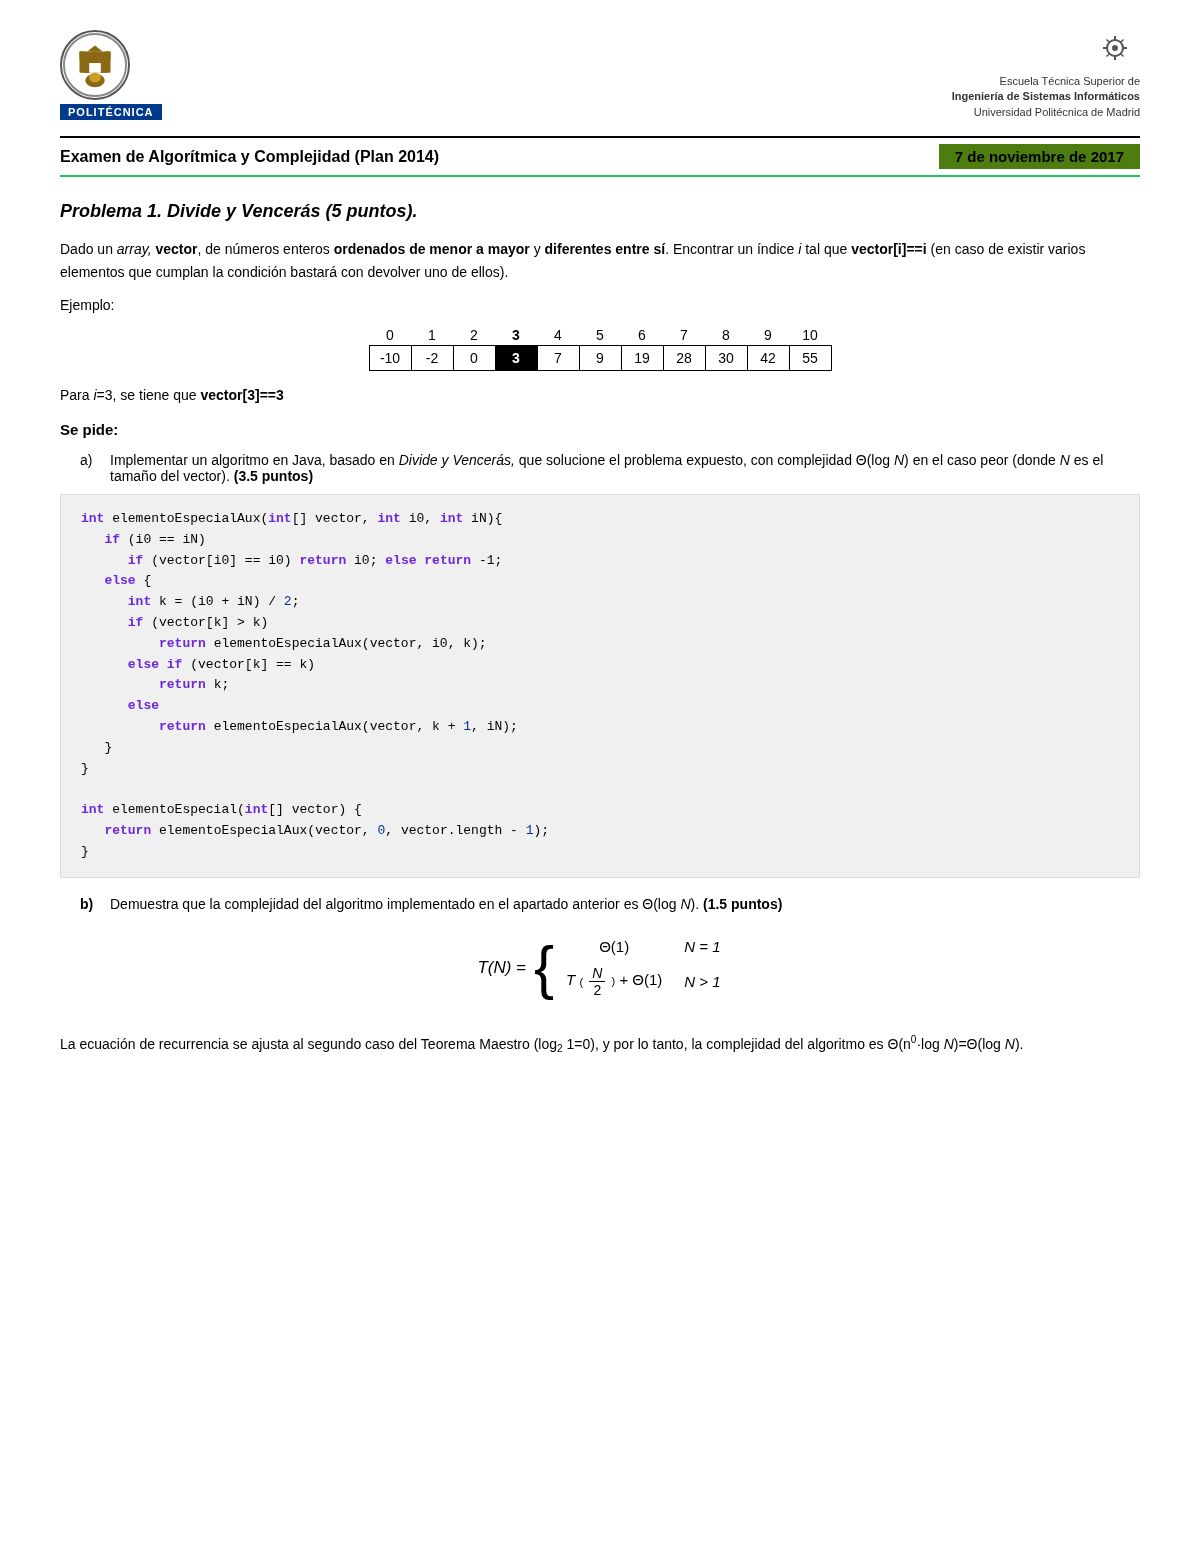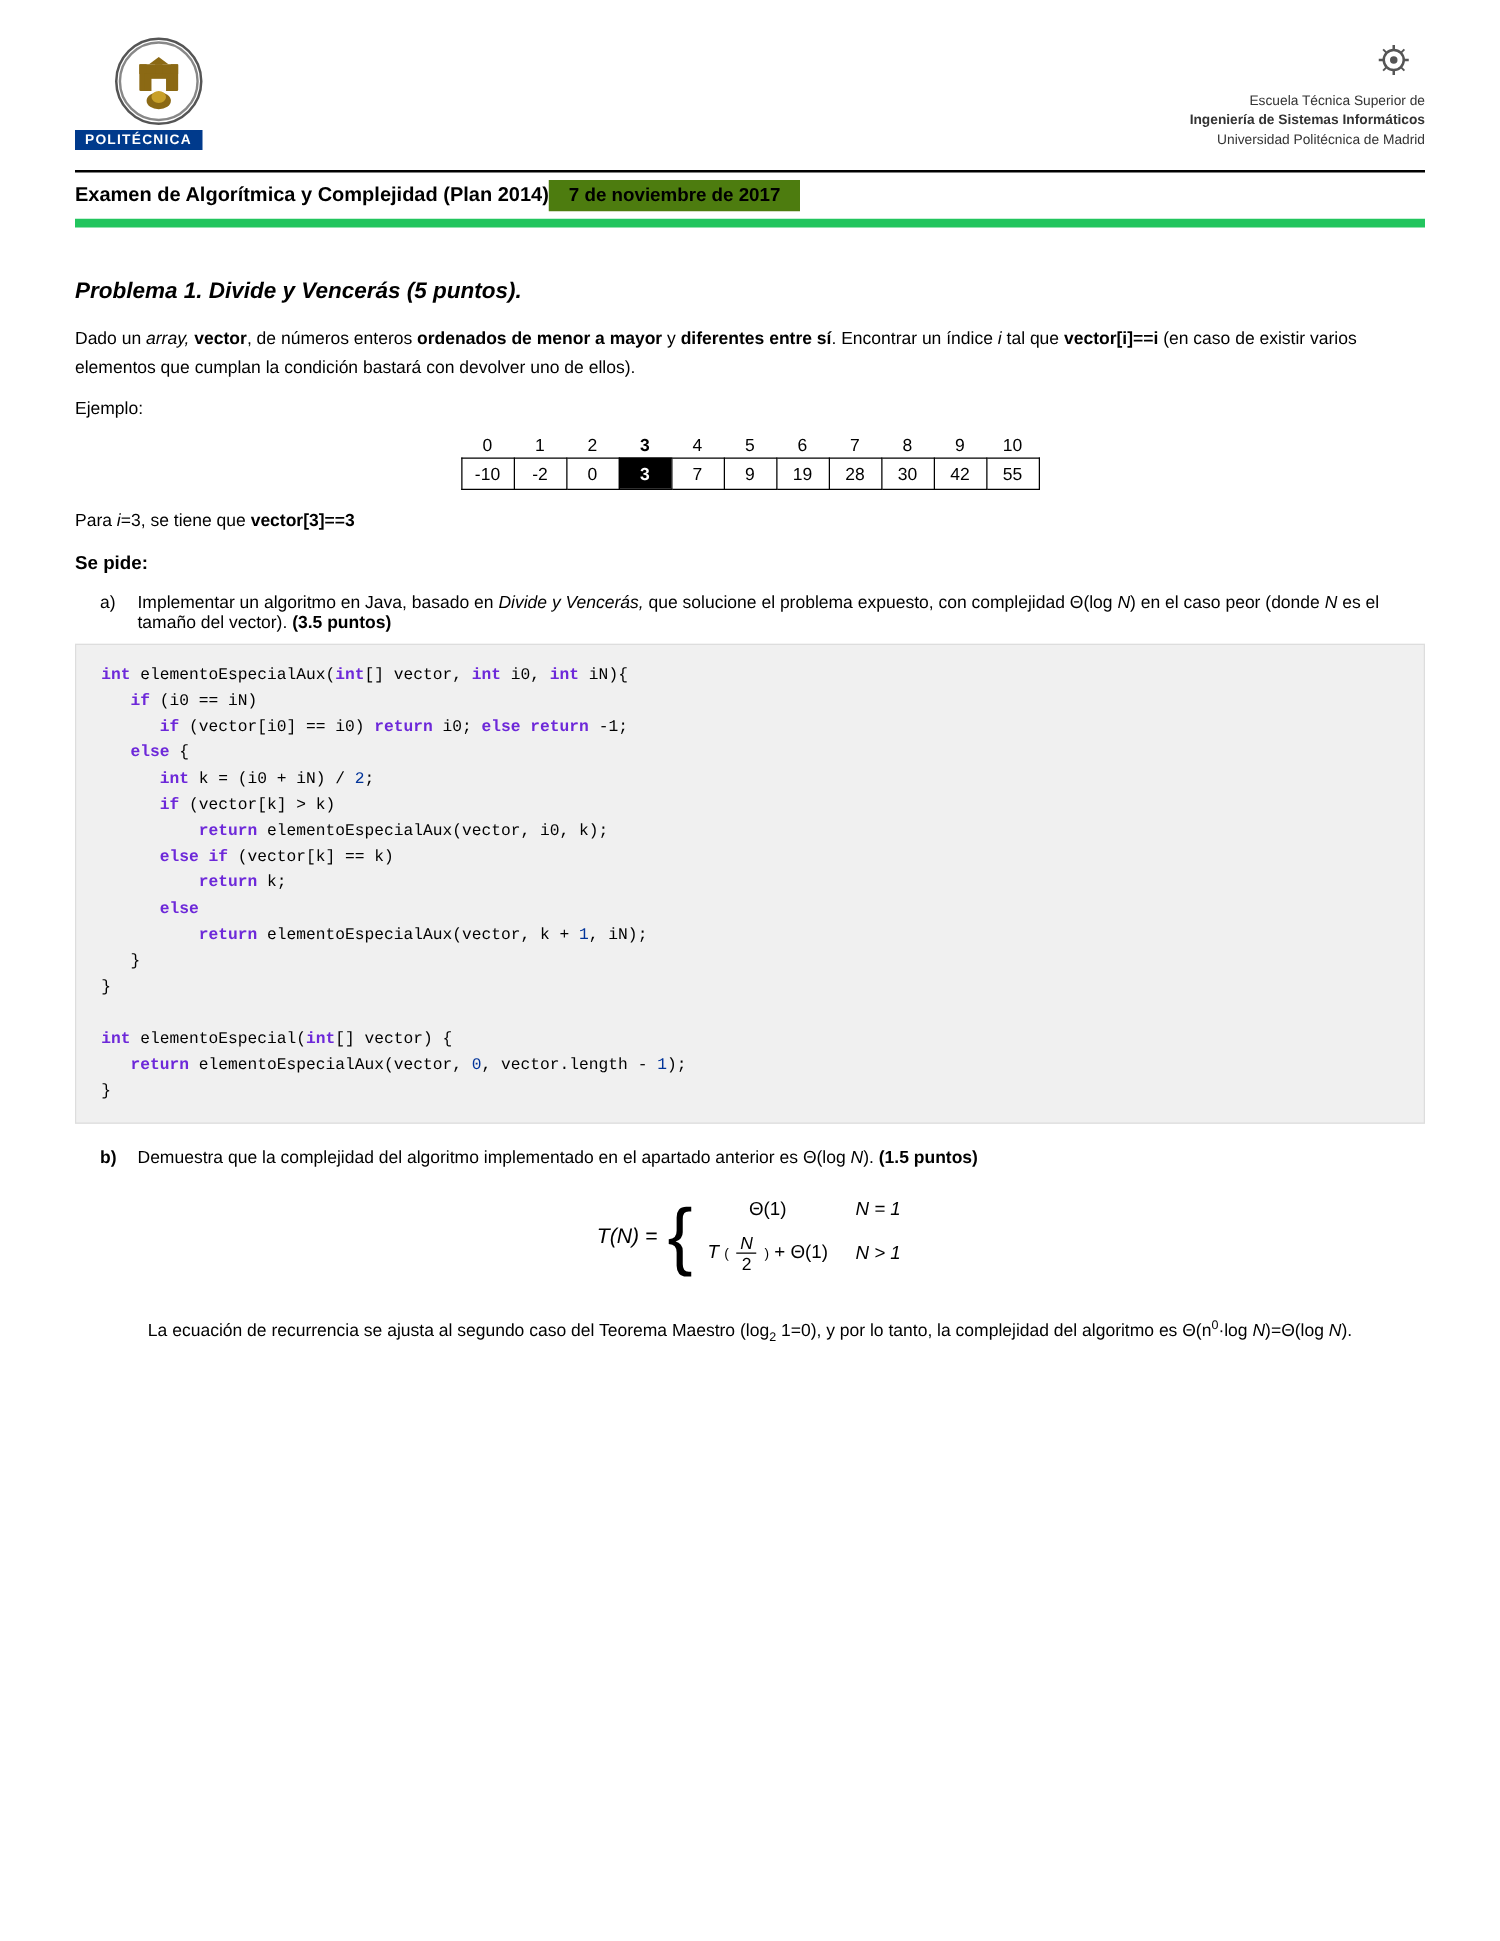--- a/index.html
+++ b/index.html
@@ -25,21 +25,21 @@
       display: flex;
       justify-content: space-between;
       align-items: flex-start;
       margin-bottom: 8px;
       padding-bottom: 8px;
     }
 
     .logo-left {
       display: flex;
       flex-direction: column;
-      align-items: flex-end;
+      align-items: flex-start;
     }
 
     .logo-circle {
       width: 70px;
       height: 70px;
       border: 2px solid #555;
       border-radius: 50%;
       display: flex;
       align-items: center;
       justify-content: center;
@@ -81,26 +81,26 @@
       line-height: 1.4;
     }
 
     .school-name .bold-line {
       font-weight: bold;
     }
 
     
     .title-bar {
       display: flex;
-      justify-content: flex-start;
+      justify-content: space-between;
       align-items: center;
       border-top: 2px solid #000;
-      border-bottom: 7px solid #22c55e;
+      border-bottom: 2px solid #22c55e;
       padding: 6px 0;
-      margin-bottom: 40px;
+      margin-bottom: 24px;
     }
 
     .exam-title {
       font-size: 16px;
       font-weight: bold;
       font-family: Arial, sans-serif;
     }
 
     .exam-date {
       background: #4d7c0f;
@@ -216,21 +216,20 @@
       align-items: center;
       margin: 20px 0;
       font-size: 16px;
     }
 
     
     .conclusion-text {
       font-size: 14px;
       line-height: 1.6;
       margin-top: 28px;
-      text-align: center;
     }
 
     sup { font-size: 10px; vertical-align: super; }
     sub { font-size: 10px; vertical-align: sub; }
   </style>
 </head>
 <body>
 
 <div class="page">
 

